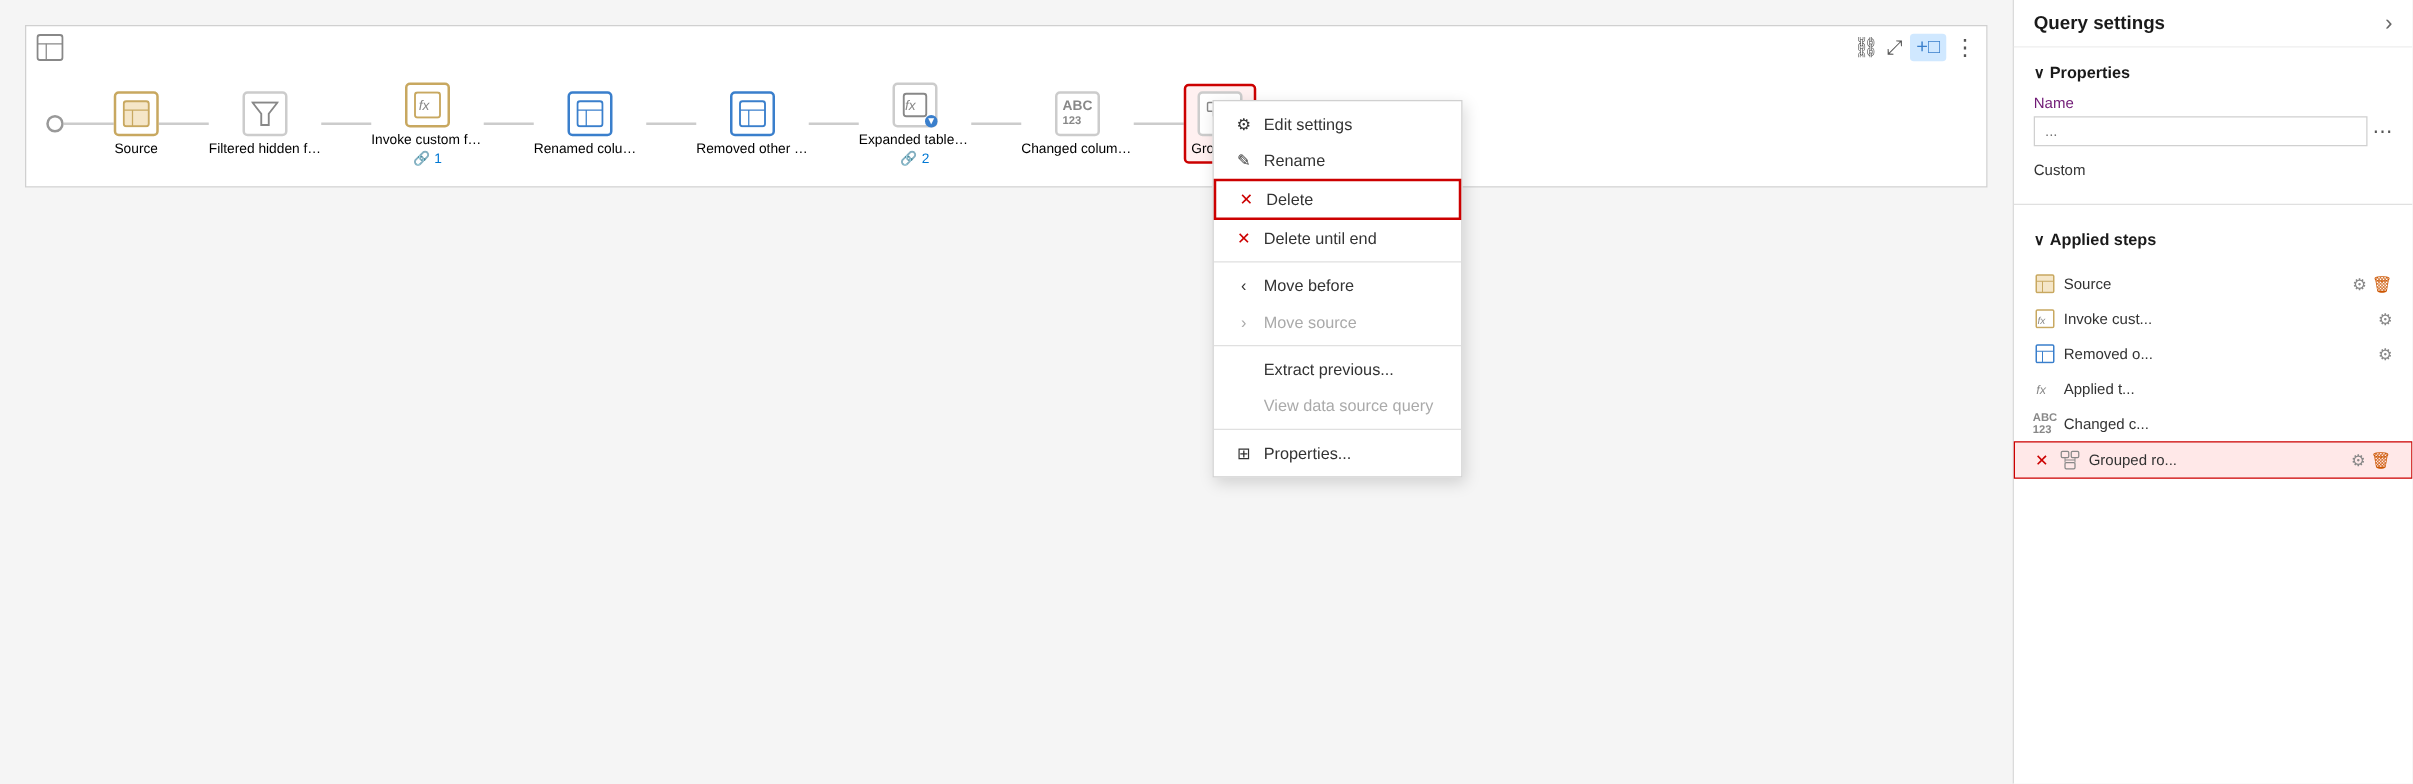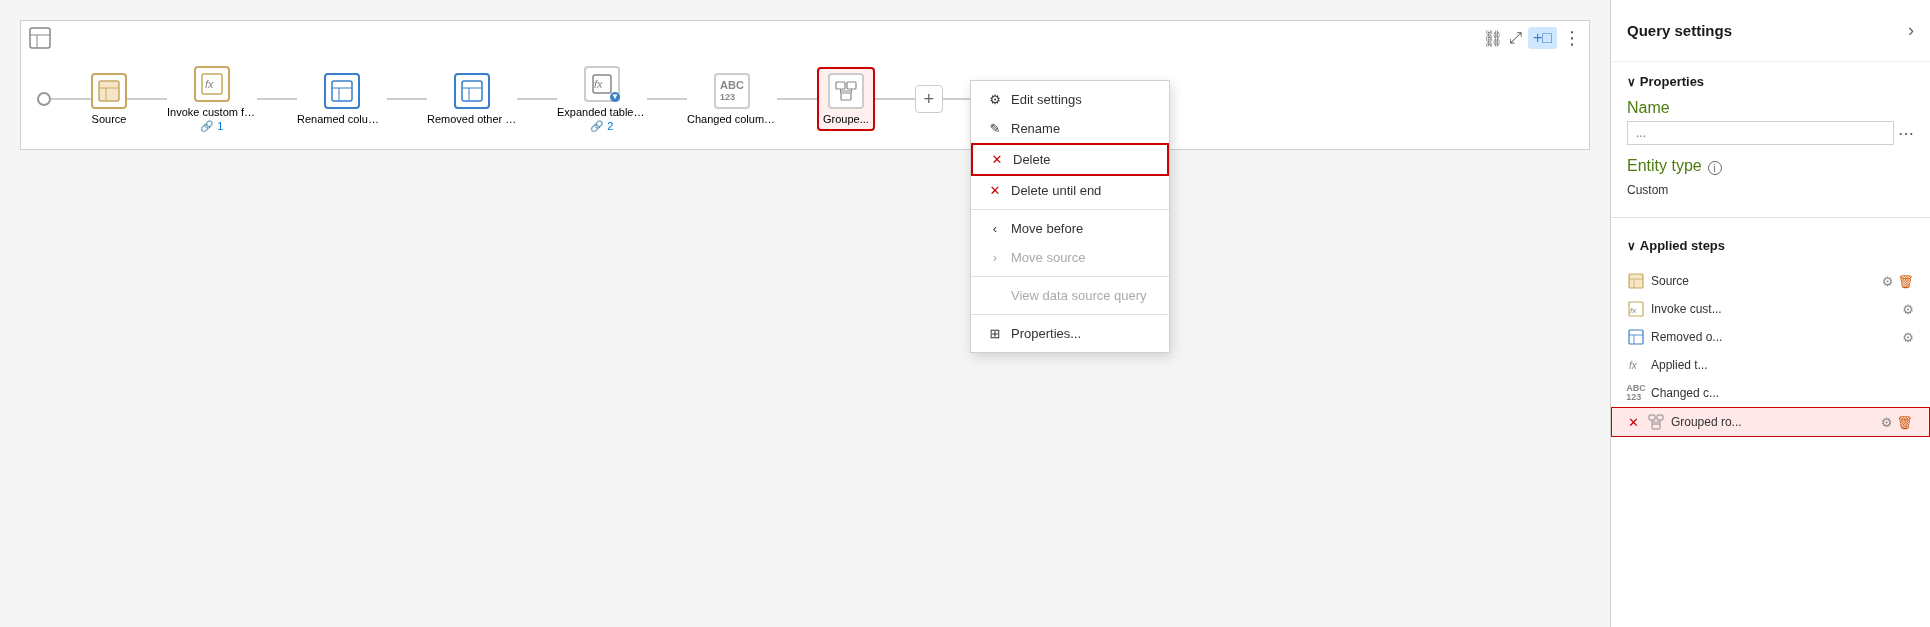--- a/index.html
+++ b/index.html
@@ -154,21 +154,21 @@
       border-left: 1px solid #d0d0d0;
       display: flex;
       flex-direction: column;
       padding: 0;
     }
 
     .panel-header {
       display: flex;
       align-items: center;
       justify-content: space-between;
-      padding: 20px 16px;
+      padding: 8px 16px;
       border-bottom: 1px solid #eee;
     }
 
     .panel-title {
       font-size: 15px;
       font-weight: 600;
       color: #1a1a1a;
     }
 
     .panel-close {
@@ -185,22 +185,22 @@
       display: flex;
       align-items: center;
       gap: 4px;
       font-weight: 600;
       font-size: 13px;
       margin-bottom: 10px;
       color: #1a1a1a;
     }
 
     .panel-field-label {
-      font-size: 16px;
-      color: #4d7c0f;
+      font-size: 12px;
+      color: #701a75;
       margin-bottom: 4px;
     }
 
     .panel-field-value {
       font-size: 12px;
       color: #333;
       margin-bottom: 8px;
     }
 
     .panel-input {
@@ -322,20 +322,31 @@
             <svg width="22" height="22" viewBox="0 0 22 22">
               <rect x="1" y="1" width="20" height="20" rx="2" fill="#f5e6c8" stroke="#c8a860" stroke-width="1.5"></rect>
               <line x1="1" y1="8" x2="21" y2="8" stroke="#c8a860" stroke-width="1"></line>
               <line x1="8" y1="8" x2="8" y2="21" stroke="#c8a860" stroke-width="1"></line>
             </svg>
           </div>
           <div class="step-label">Source</div>
         </div>
       </div>
 
+      <div style="display:flex;align-items:center;">
+        <div class="step-line"></div>
+        <div class="step-item">
+          <div class="step-circle">
+            <svg width="22" height="20" viewBox="0 0 22 20">
+                <polygon points="1,1 21,1 14,10 14,19 8,19 8,10" fill="none" stroke="#888" stroke-width="1.5"></polygon>
+              </svg>
+          </div>
+          <div class="step-label">Filtered hidden fi...</div>
+        </div>
+      </div>
 
       <div style="display:flex;align-items:center;">
         <div class="step-line"></div>
         <div class="step-item">
           <div class="step-circle" style="border-color:#c8a860;">
             <svg width="22" height="22" viewBox="0 0 22 22">
               <rect x="1" y="1" width="20" height="20" rx="2" fill="white" stroke="#c8a860" stroke-width="1.5"></rect>
               <text x="4" y="15" font-size="11" fill="#888" font-style="italic">fx</text>
             </svg>
           </div>
@@ -447,20 +458,24 @@
     <div class="menu-separator"></div>
     <div class="menu-item">
       <span class="menu-icon">‹</span>
       <span>Move before</span>
     </div>
     <div class="menu-item disabled">
       <span class="menu-icon">›</span>
       <span>Move source</span>
     </div>
     <div class="menu-separator"></div>
+    <div class="menu-item">
+      <span class="menu-icon"></span>
+      <span>Extract previous...</span>
+    </div>
     <div class="menu-item disabled">
       <span class="menu-icon"></span>
       <span>View data source query</span>
     </div>
     <div class="menu-separator"></div>
     <div class="menu-item">
       <span class="menu-icon">⊞</span>
       <span>Properties...</span>
     </div>
   </div>
@@ -478,24 +493,20 @@
     <div class="panel-section-header">
       <span style="font-size:12px;">∨</span>
       <span>Properties</span>
     </div>
     <div class="panel-field-label">Name</div>
     <div style="display:flex;align-items:center;gap:4px;margin-bottom:12px;">
       <input type="text" class="panel-input" style="margin-bottom: 0px; flex: 1 1 0%;" placeholder="...">
       <span style="font-size:16px;color:#555;">⋯</span>
     </div>
 
-    <div class="entity-type-row">
-      <span class="panel-field-label">Entity type</span>
-      <span class="info-icon">i</span>
-    </div>
     <div class="panel-field-value">Custom</div>
   </div>
 
   <div class="divider-h"></div>
 
   <div class="panel-section" style="padding-bottom:4px;">
     <div class="panel-section-header">
       <span style="font-size:12px;">∨</span>
       <span>Applied steps</span>
     </div>

